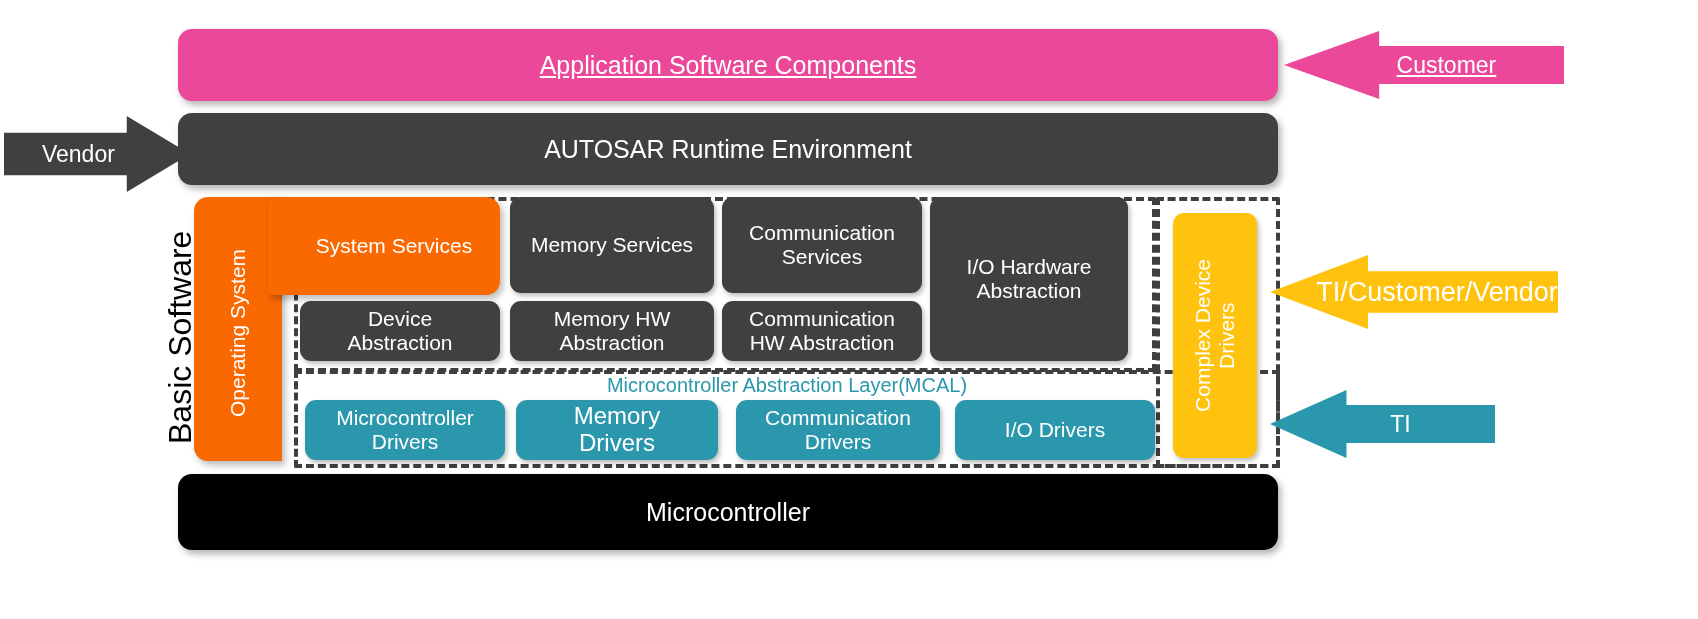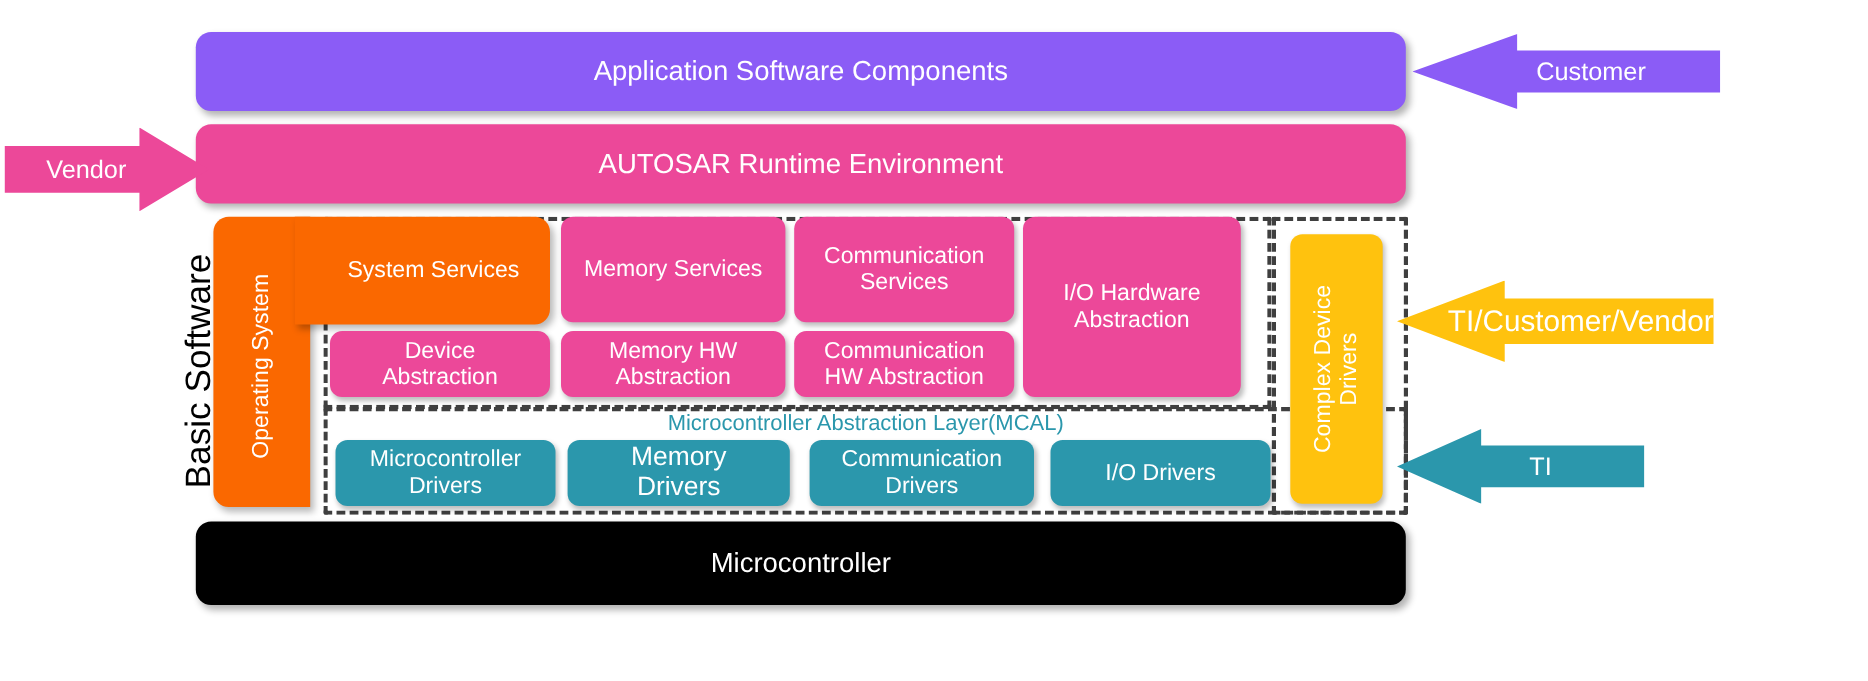--- a/index.html
+++ b/index.html
@@ -36,24 +36,24 @@
 
   .rounded {
     border-radius: 14px;
     box-shadow: 3px 4px 7px rgba(0,0,0,0.30);
   }
   .rounded-sm {
     border-radius: 11px;
     box-shadow: 2px 3px 5px rgba(0,0,0,0.26);
   }
 
-  .orange { background: #ec4899; }
+  .orange { background: #404040; }
   .teal   { background: #2B97AC; }
   .yellow { background: #FFC20E; }
-  .gray   { background: #8b5cf6; }
+  .gray   { background: #ec4899; text-decoration: underline; }
   .black  { background: #000000; }
 
   
   .vtext {
     writing-mode: vertical-rl;
     transform: rotate(180deg);
   }
 
   
   .arrow-right {

